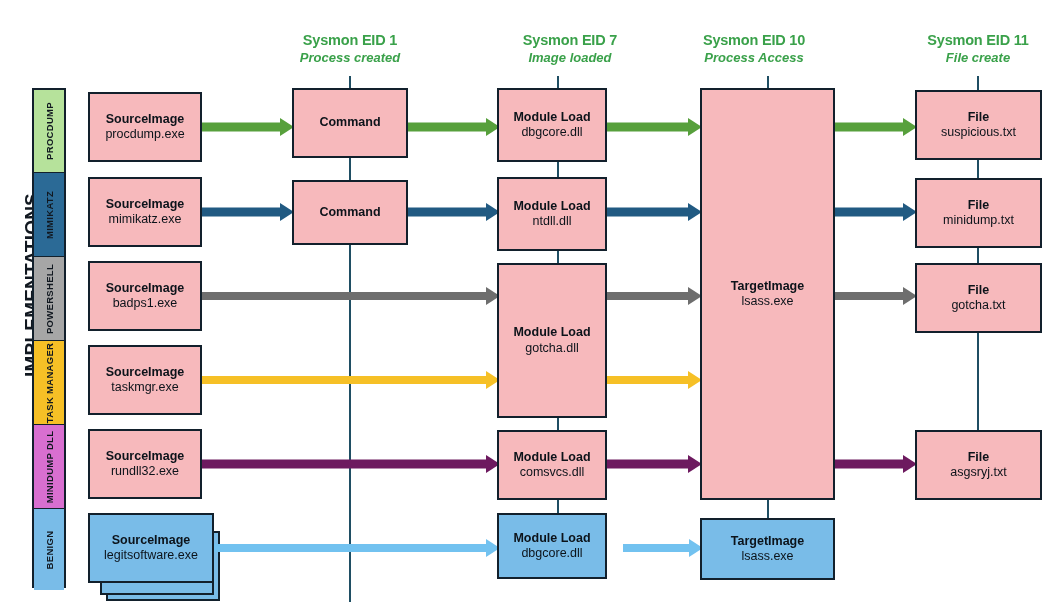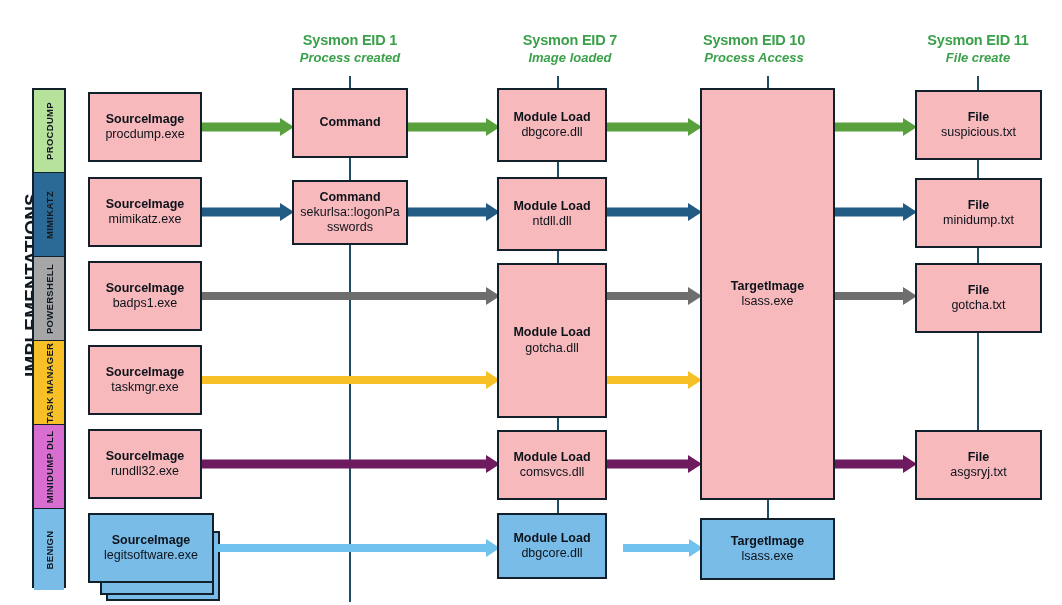--- a/index.html
+++ b/index.html
@@ -204,21 +204,20 @@
     <div class="t">SourceImage</div>
     <div class="v">legitsoftware.exe</div>
     </div>
 
   <div class="node pink" style="left:292px;top:88px;width:116px;height:70px;">
     <div class="t">Command</div>
     </div>
 
   <div class="node pink" style="left:292px;top:180px;width:116px;height:65px;">
     <div class="t">Command</div>
-    <div class="v" style="padding:0 4px;word-break:break-all;">sekurlsa::logonPasswords</div>
     </div>
 
   <div class="node pink" style="left:497px;top:88px;width:110px;height:74px;">
     <div class="t">Module Load</div>
     <div class="v">dbgcore.dll</div>
     </div>
 
   <div class="node pink" style="left:497px;top:177px;width:110px;height:74px;">
     <div class="t">Module Load</div>
     <div class="v">ntdll.dll</div>

